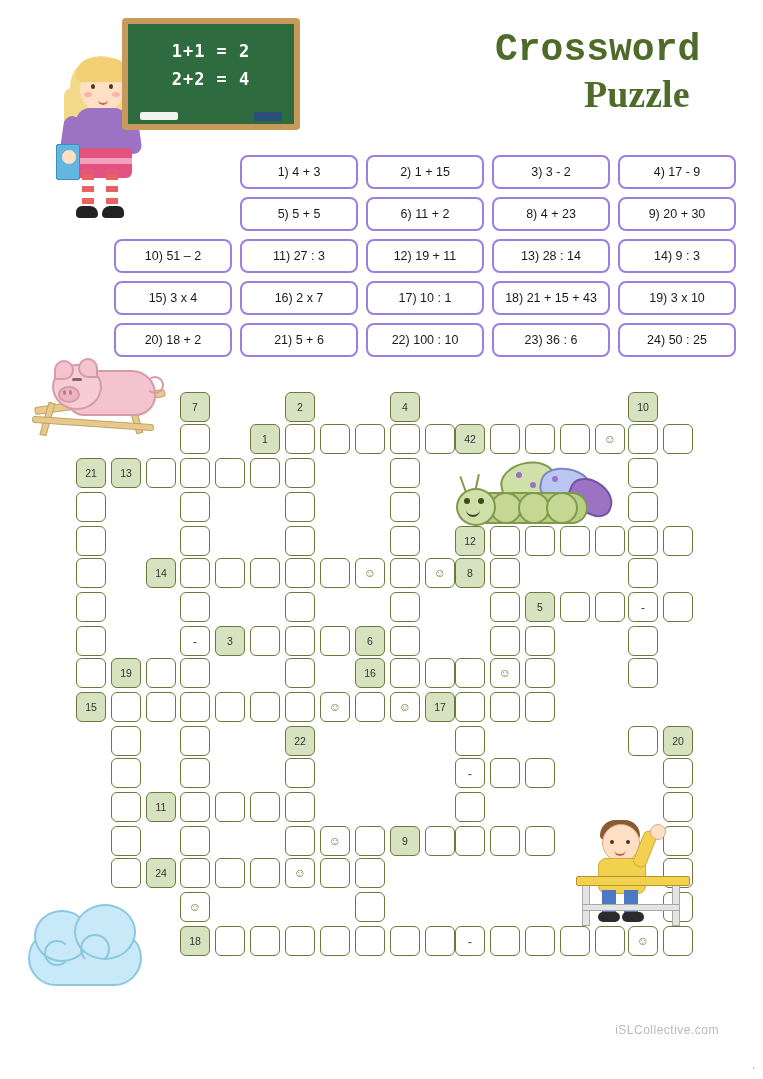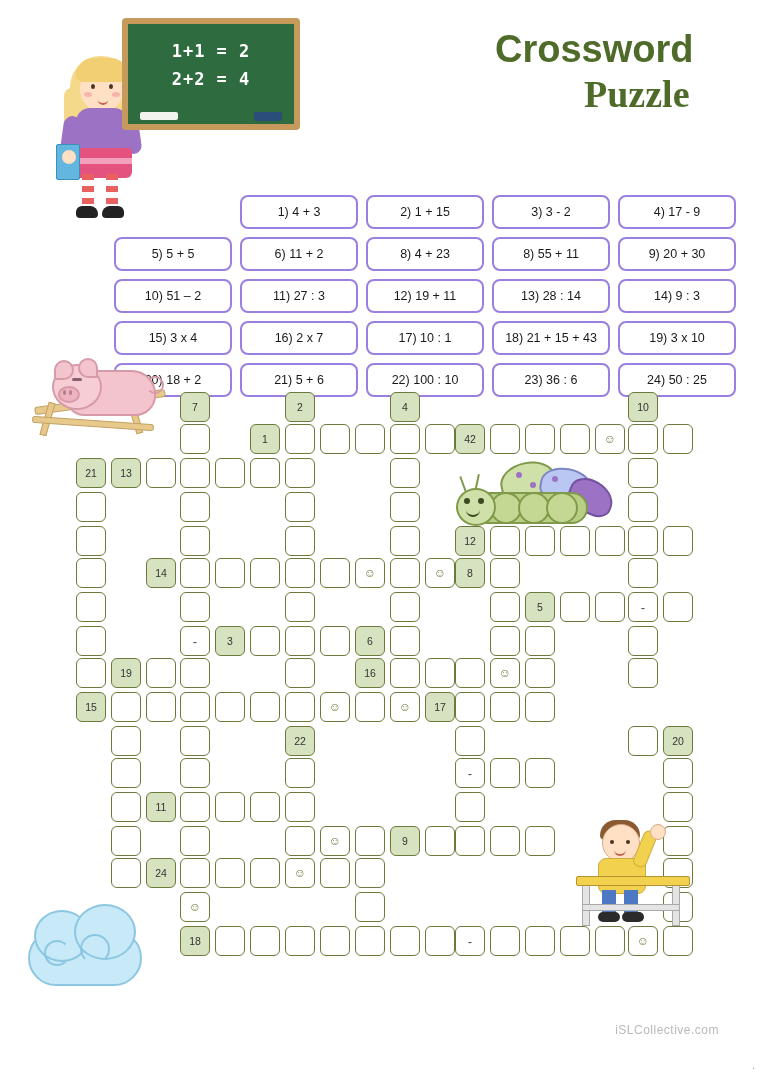--- a/index.html
+++ b/index.html
@@ -89,37 +89,36 @@
     color: #9b7fe0;
     font-family: "Liberation Serif", serif;
     letter-spacing: -1px;
   }
   .title-cross {
     position: absolute;
     left: 495px; top: 28px;
     font-size: 38px;
     font-weight: bold;
     color: #4f6b2a;
-    font-family: Liberation Sans, sans-serif;
+    font-family: Liberation Mono, monospace;
   }
   .title-puzzle {
     position: absolute;
     left: 584px; top: 72px;
     font-size: 38px;
     font-weight: bold;
     color: #4f6b2a;
     font-family: "Liberation Serif", serif;
   }
 
   
   .clues {
     position: absolute;
     left: 106px; top: 155px;
     width: 630px;
-    margin-top: 40px;
   }
   .clue-row {
     display: flex;
     gap: 8px;
     margin-bottom: 8px;
     justify-content: flex-end;
   }
   .clue {
     width: 118px;
     height: 34px;
@@ -275,21 +274,20 @@
     <div class="clue-row">
       <div class="clue">1) 4 + 3</div>
       <div class="clue">2) 1 + 15</div>
       <div class="clue">3) 3 - 2</div>
       <div class="clue">4) 17 - 9</div>
     </div>
     <div class="clue-row">
       <div class="clue">5) 5 + 5</div>
       <div class="clue">6) 11 + 2</div>
       <div class="clue">8) 4 + 23</div>
-      <div class="clue">8) 55 + 11</div>
       <div class="clue">9) 20 + 30</div>
     </div>
     <div class="clue-row">
       <div class="clue">10) 51 – 2</div>
       <div class="clue">11) 27 : 3</div>
       <div class="clue">12) 19 + 11</div>
       <div class="clue">13) 28 : 14</div>
       <div class="clue">14) 9 : 3</div>
     </div>
     <div class="clue-row">

